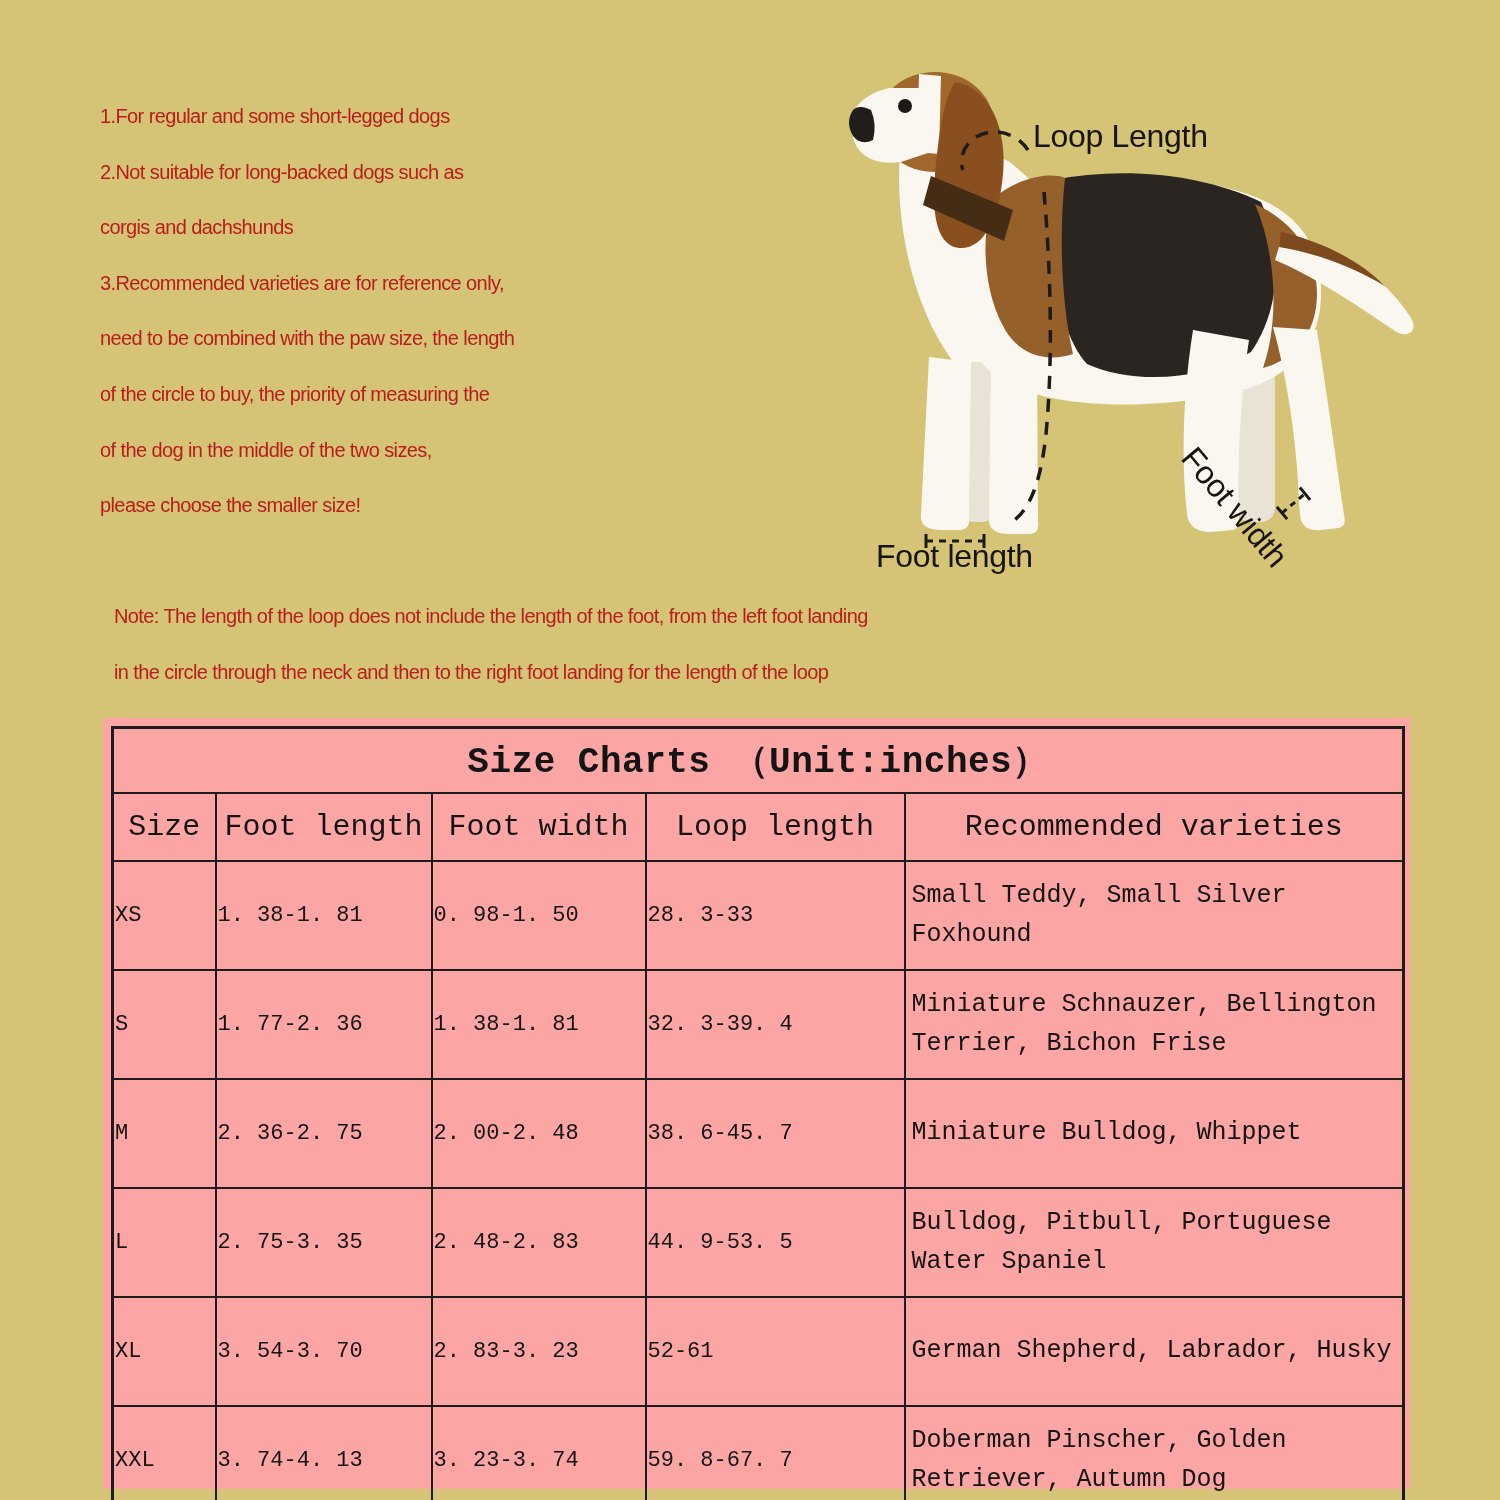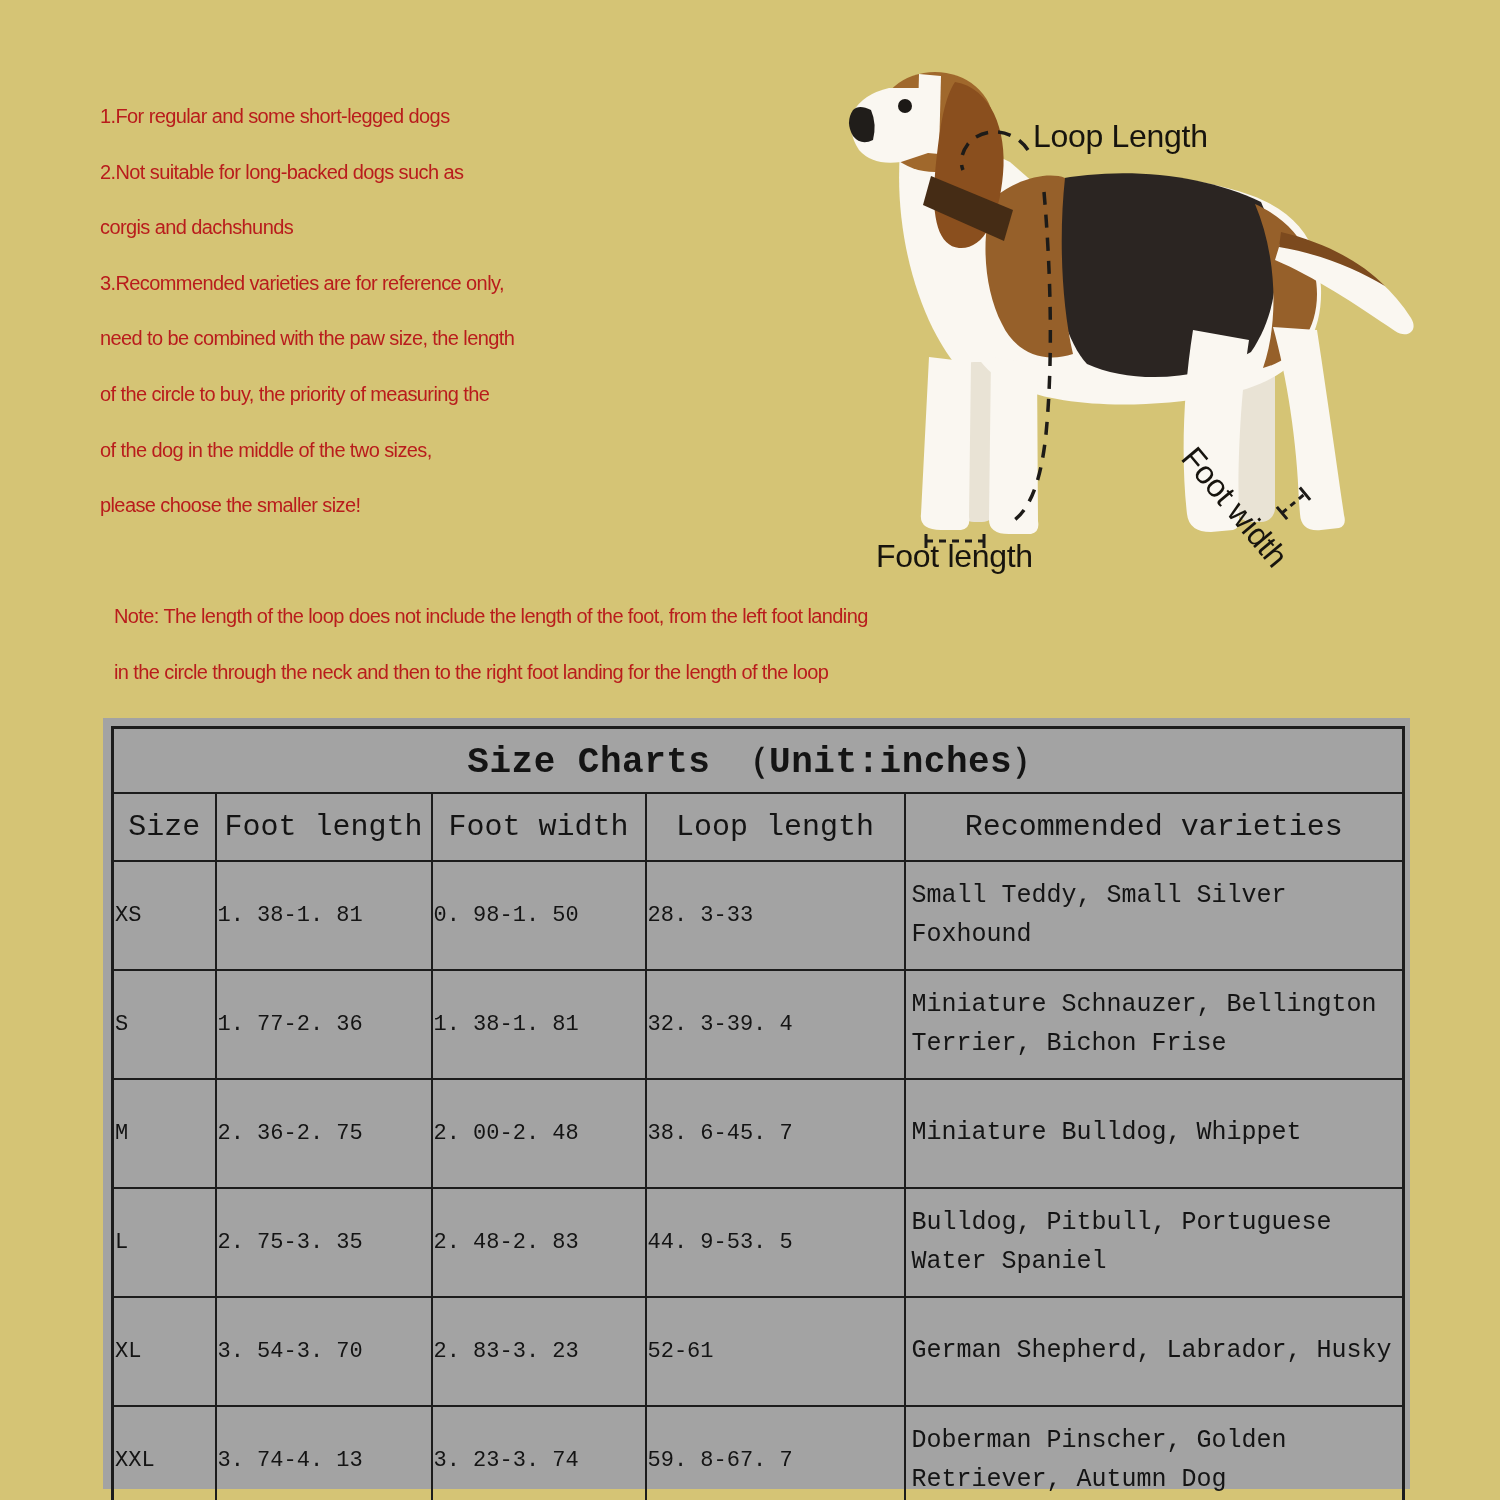--- a/index.html
+++ b/index.html
@@ -22,21 +22,21 @@
   .dog-area{position:absolute;left:0;top:0;width:1500px;height:700px;}
   #dog-svg{position:absolute;left:845px;top:62px;width:600px;height:510px;}
   .diagram-label{position:absolute;color:#17140e;font-size:32px;font-weight:400;
     letter-spacing:-0.3px;white-space:nowrap;}
   #loop-label{left:1033px;top:118px;}
   #footlen-label{left:876px;top:538px;}
   #footwid-label{left:1202px;top:440px;transform:rotate(50deg);transform-origin:0 0;}
 
   
   .panel{position:absolute;left:103px;top:718px;width:1307px;height:771px;
-    background:#a3a3a3;box-sizing:border-box;padding:8px;}
+    background:#fca5a5;box-sizing:border-box;padding:8px;}
   table.sizes{border-collapse:collapse;table-layout:fixed;width:1291px;
     font-family:"Liberation Mono",monospace;color:#141414;}
   table.sizes th,table.sizes td{border:2px solid #1c1c1c;overflow:hidden;}
   table.sizes{border:3px solid #1c1c1c;}
   tr.title-row th{height:61px;font-size:36px;font-weight:700;text-align:center;
     letter-spacing:0.5px;}
   tr.head-row th{height:64px;font-size:30px;font-weight:400;text-align:center;}
   tbody td{height:105px;font-size:22px;text-align:left;vertical-align:middle;}
   tbody td.c-var{font-size:25px;text-align:left;padding-left:6px;
     white-space:pre-line;line-height:1.55;margin-top:35px;}

